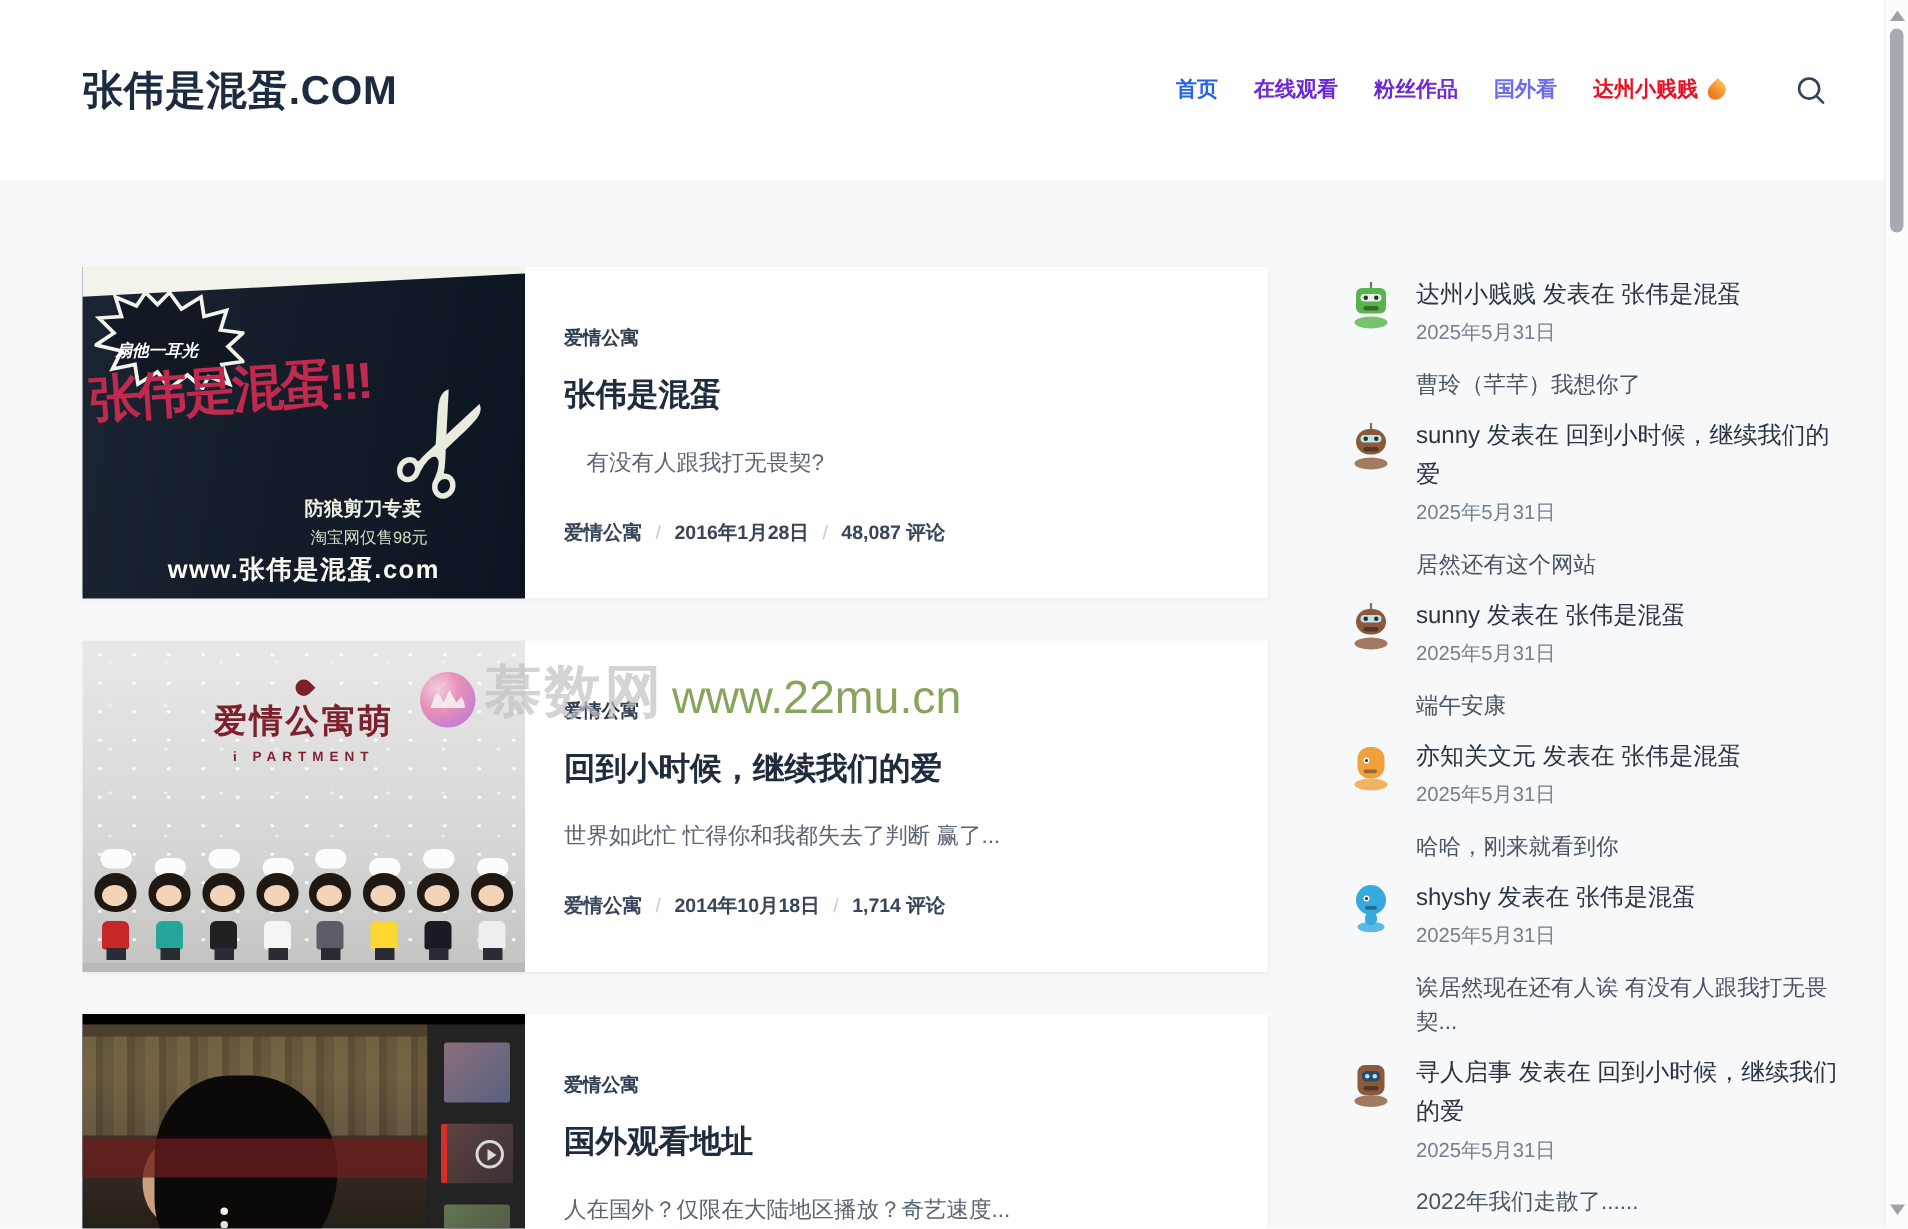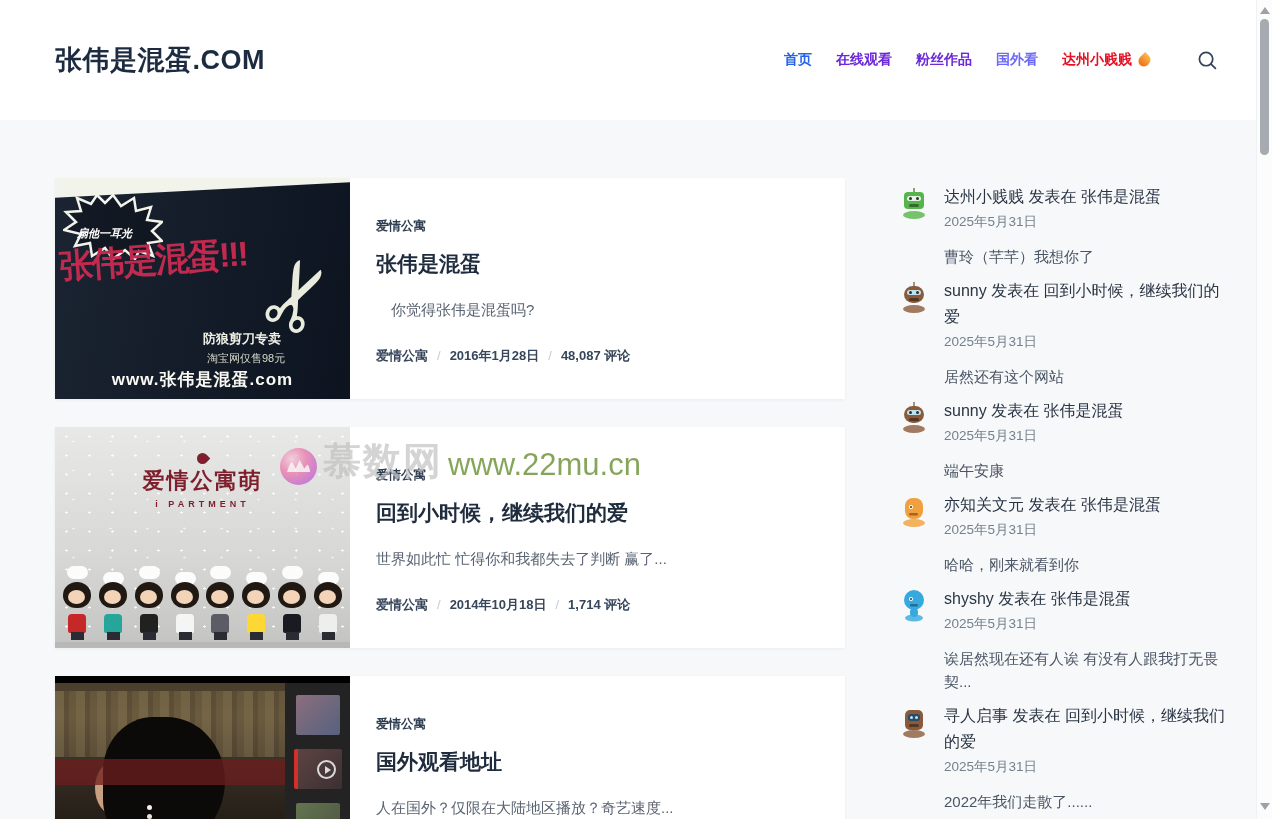--- a/index.html
+++ b/index.html
@@ -143,21 +143,21 @@
           <span class="t1-burst-label">扇他一耳光</span>
           <span class="t1-headline">张伟是混蛋!!!</span>
           <span class="scissors">✂</span>
           <span class="t1-promo1">防狼剪刀专卖</span>
           <span class="t1-promo2">淘宝网仅售98元</span>
           <span class="t1-site">www.张伟是混蛋.com</span>
         </a>
         <div class="content">
           <a class="cat">爱情公寓</a>
           <h2 class="title">张伟是混蛋</h2>
-          <p class="excerpt">　你觉得张伟是混蛋吗?</p>
+          <p class="excerpt">　有没有人跟我打无畏契?</p>
           <div class="meta">
             <a>爱情公寓</a><span class="sep">/</span><span>2016年1月28日</span><span class="sep">/</span><a>48,087 评论</a>
           </div>
         </div>
       </article>
 
       <article class="card">
         <a class="thumb thumb2">
           <div class="ip-logo">
             <div class="ip-heart"></div>

